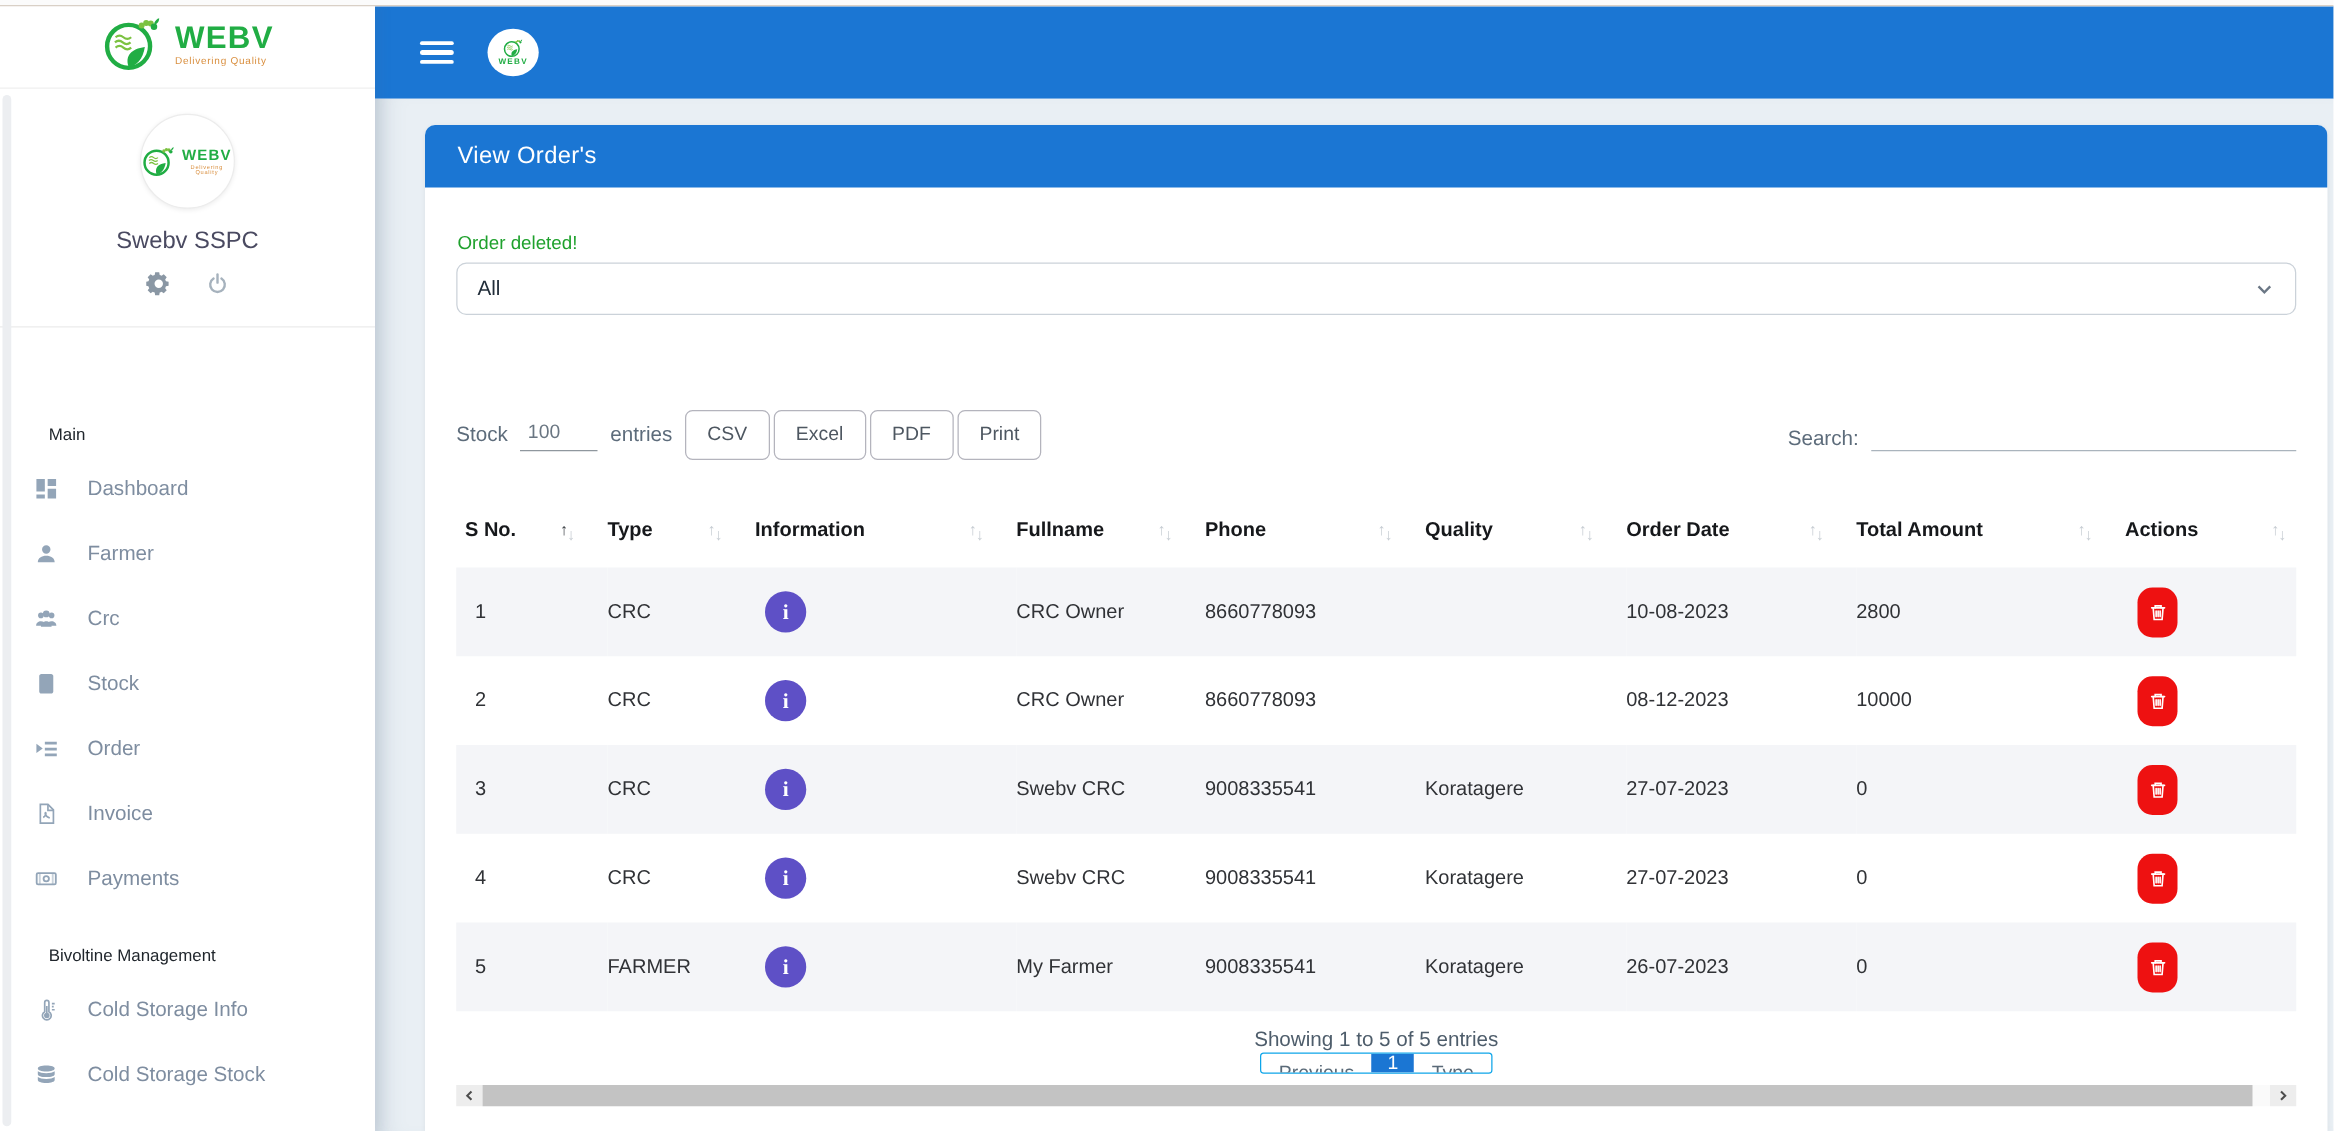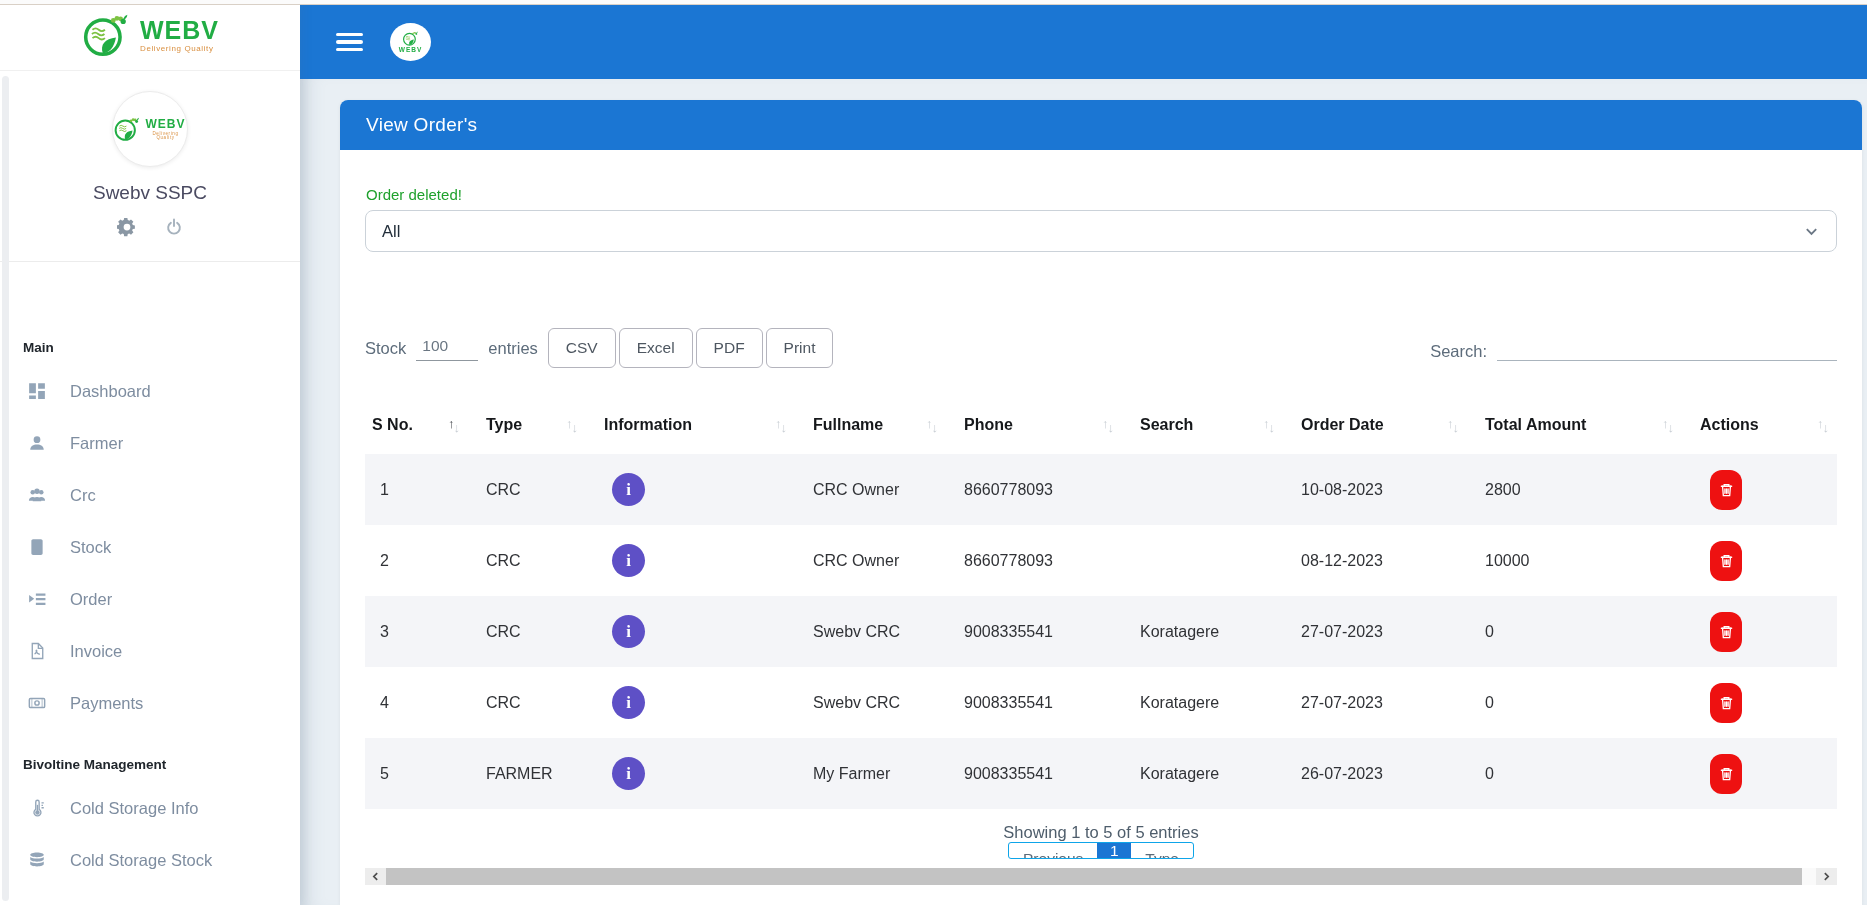--- a/index.html
+++ b/index.html
@@ -20,21 +20,21 @@
   .logo-tagline{font-size:8px;color:var(--tagline-orange);letter-spacing:.6px;margin-top:2px;}
   .profile-block{padding:20px 0 24px;text-align:center;border-bottom:1px solid #ececec;}
   .avatar{width:76px;height:76px;border-radius:50%;margin:0 auto;border:1px solid #ececec;box-shadow:0 1px 4px rgba(0,0,0,.08);display:flex;align-items:center;justify-content:center;gap:3px;background:#fff;}
   .avatar .logo-mark{width:30px;height:30px;}
   .avatar .logo-name{font-size:12px;}
   .avatar .logo-tagline{font-size:4.5px;}
   .org-name{margin-top:15px;font-size:19px;color:#4a4a61;}
   .profile-actions{margin-top:13px;display:flex;align-items:center;justify-content:center;gap:28px;}
   .icon-btn{background:none;border:none;cursor:pointer;display:flex;align-items:center;justify-content:center;}
   .sidebar nav{padding-top:78px;}
-  .section-label{padding-left:23px;font-size:13.5px;font-weight:bold;color:#20262c;margin-bottom:10px;}
+  .section-label{padding-left:39px;font-size:13.5px;font-weight:normal;color:#20262c;margin-bottom:10px;}
   .nav-list{list-style:none;margin-bottom:28px;}
   .nav-item{height:52px;display:flex;align-items:center;padding-left:26px;gap:22px;color:#7e8da0;font-size:16.5px;cursor:pointer;}
   .nav-icon{width:22px;display:flex;align-items:center;justify-content:center;color:#93a5b8;}
   .nav-icon svg{width:18px;height:18px;}
   .side-scrollbar{position:absolute;left:2px;top:76px;bottom:4px;width:7px;border-radius:4px;background:#eceef1;}
 
   
   .main{position:absolute;left:300px;right:0;top:0;bottom:0;padding-left:28px;}
   .navbar{position:absolute;left:0;right:0;top:5px;height:74px;background:var(--primary);display:flex;align-items:center;padding-left:36px;gap:27px;}
   .hamburger{width:27px;display:flex;flex-direction:column;gap:4px;background:none;border:none;cursor:pointer;padding:0;}
@@ -346,21 +346,21 @@
       <span class="th-label">Phone</span>
       <span class="sort">
                         <span class="s-up">↑</span>
                         <span class="s-dn">↓</span>
                       </span>
     </div>
   </th>
 
   <th>
     <div class="th-inner">
-      <span class="th-label">Search</span>
+      <span class="th-label">Quality</span>
       <span class="sort">
                         <span class="s-up">↑</span>
                         <span class="s-dn">↓</span>
                       </span>
     </div>
   </th>
 
   <th>
     <div class="th-inner">
       <span class="th-label">Order Date</span>

